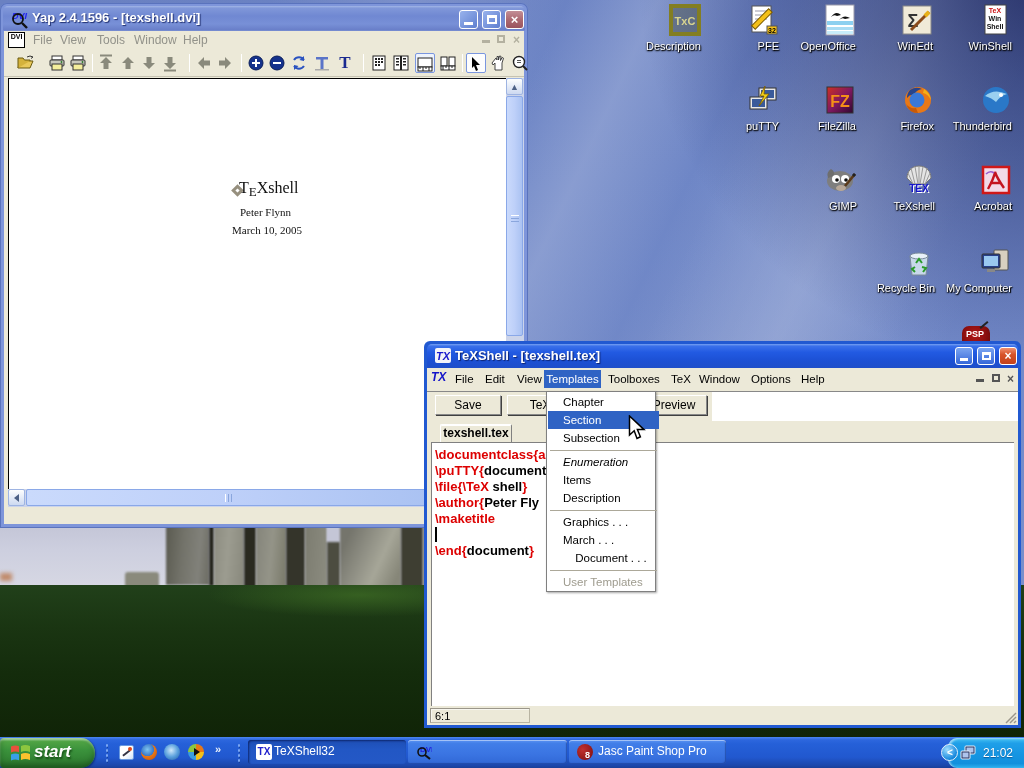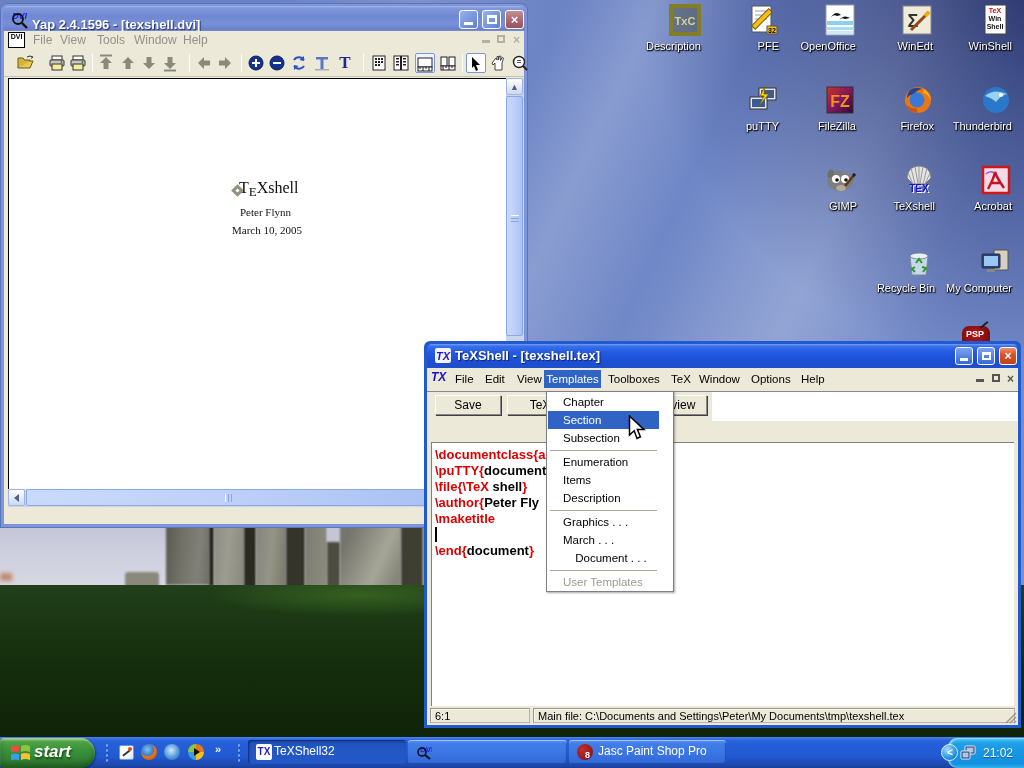--- a/index.html
+++ b/index.html
@@ -67,21 +67,21 @@
 font-weight:bold;font-size:12px;text-align:center;line-height:17px;box-shadow:inset 0 1px 0 #fff;}
 #tex-edit{position:absolute;left:4px;top:74px;right:4px;height:264px;background:#fff;
 border-top:1px solid #808080;border-left:1px solid #808080;padding:4px 0 0 3px;
 font-weight:bold;font-size:13px;line-height:16px;white-space:pre;color:#000;}
 #tex-edit .r{color:#dd0000;margin-top:11px;}
 #tex-status{position:absolute;left:0;bottom:0;width:100%;height:19px;background:#ece9d8;font-size:11px;}
 .stpanel{position:absolute;top:2px;height:15px;border:1px solid #b8b4a2;border-top-color:#9a968a;border-left-color:#9a968a;
 box-shadow:inset 1px 1px 0 rgba(255,255,255,.6);padding:1px 4px;}
 
 
-#menu{left:546px;top:391px;width:128px;height:201px;background:#fff;border:1px solid #808080;
+#menu{left:546px;top:391px;width:110px;height:201px;background:#fff;border:1px solid #808080;
 font-size:11.5px;color:#000;box-shadow:1px 1px 2px rgba(0,0,0,.35);}
 #menu .mi{position:absolute;left:1px;width:111px;height:18px;line-height:18px;padding-left:15px;}
 #menu .sel{background:#2f63c4;color:#fff;}
 #menu .msep{position:absolute;left:3px;width:107px;border-top:1px solid #aca899;}
 #menu .dis{color:#9e9b8e;}
 
 
 .dicon{position:absolute;width:76px;text-align:right;color:#fff;font-size:11px;}
 .dicon .ig{display:inline-block;width:32px;height:32px;position:relative;}
 .dicon .lb{display:block;margin-top:3px;text-shadow:1px 1px 1px #000,0 1px 2px #000;line-height:11px;}
@@ -225,21 +225,21 @@
         </svg></span><span class="lb">My Computer</span></div>
   </div>
 
 <div class="abs" style="left:962px;top:326px;width:28px;height:16px;background:radial-gradient(circle at 45% 55%,#b01818 0%,#8e0f0f 60%,#6e0a0a 100%);border-radius:7px 7px 0 0;">
  <span style="position:absolute;left:4px;top:3px;font-size:9px;font-weight:bold;color:#fff;">PSP</span>
  <span style="position:absolute;right:1px;top:-2px;width:10px;height:2px;background:#222;transform:rotate(-40deg);"></span>
 </div>
 
 <div class="win" id="yap">
   <div id="yap-title">
-    <span class="titletext" style="position:absolute;left:29px;top:11px;">Yap 2.4.1596 - [texshell.dvi]</span>
+    <span class="titletext" style="position:absolute;left:29px;top:4px;">Yap 2.4.1596 - [texshell.dvi]</span>
     <svg style="position:absolute;left:7px;top:4px;" width="19" height="19" viewBox="0 0 19 19">
         <text x="2" y="9" font-size="9" font-weight="bold" fill="#2222ee" font-style="italic">DVI</text>
         <circle cx="8" cy="9" r="5" fill="none" stroke="#111" stroke-width="1.8"></circle>
         <line x1="12" y1="13" x2="17" y2="18" stroke="#111" stroke-width="2.4"></line>
       </svg>
     <div class="capbtn" style="left:456px;top:4px;background:linear-gradient(135deg,#98b2ec,#5f7fd0);">
         <span style="position:absolute;left:4px;bottom:3px;width:9px;height:3px;background:#fff;"></span>
       </div>
     <div class="capbtn" style="left:479px;top:4px;background:linear-gradient(135deg,#98b2ec,#5f7fd0);">
         <span style="position:absolute;left:4px;top:4px;width:10px;height:9px;border:2px solid #fff;border-top-width:3px;"></span>
@@ -444,47 +444,49 @@
       <span style="position:absolute;right:34px;top:11px;width:8px;height:3px;background:#555;"></span>
       <span style="position:absolute;right:18px;top:6px;width:8px;height:8px;border:2px solid #555;"></span>
       <span style="position:absolute;right:4px;top:4px;color:#555;font-size:12px;font-weight:bold;">×</span>
     </div>
     <div id="tex-tools">
       <div style="position:absolute;left:0;top:0;width:285px;height:29px;background:#ece9d8;"></div>
       <div class="btn3d" style="left:8px;width:66px;">Save</div>
       <div class="btn3d" style="left:80px;width:66px;">TeX</div>
       <div class="btn3d" style="left:214px;width:66px;">Preview</div>
     </div>
+    <div id="tex-tabrow">
+        <div id="tex-tab">texshell.tex</div>
+      </div>
     <div id="tex-edit"><span class="r">\documentclass{a</span>
 <span class="r">\puTTY{</span>document<span class="r">}</span>
 <span class="r">\file{\TeX</span> shell<span class="r">}</span>
 <span class="r">\author{</span>Peter Fly
 <span class="r">\maketitle</span>
 <span style="border-left:2px solid #000;"> </span>
 <span class="r">\end{</span>document<span class="r">}</span></div>
     <div id="tex-status">
       <div class="stpanel" style="left:3px;width:100px;">6:1</div>
-      <div class="stpanel" style="left:106px;right:3px;">Main file: C:\Documents and Settings\Peter\My Documents\tmp\texshell.tex</div>
       <svg style="position:absolute;right:1px;bottom:1px;" width="14" height="14">
           <g stroke="#9a968a" stroke-width="1.5">
             <line x1="13" y1="3" x2="3" y2="13"></line>
             <line x1="13" y1="7" x2="7" y2="13"></line>
             <line x1="13" y1="11" x2="11" y2="13"></line>
           </g>
         </svg>
     </div>
   </div>
 </div>
 
 <div class="abs" id="menu">
   <div class="mi" style="top:1px;">Chapter</div>
   <div class="mi sel" style="top:19px;">Section</div>
   <div class="mi" style="top:37px;">Subsection</div>
   <div class="msep" style="top:58px;"></div>
-  <div class="mi" style="top:61px;">Enumeration</div>
+  <div class="mi" style="top:61px;font-style:italic;">Enumeration</div>
   <div class="mi" style="top:79px;">Items</div>
   <div class="mi" style="top:97px;">Description</div>
   <div class="msep" style="top:118px;"></div>
   <div class="mi" style="top:121px;">Graphics . . .</div>
   <div class="mi" style="top:139px;">March . . .</div>
   <div class="mi" style="top:157px;text-align:center;">Document . . .</div>
   <div class="msep" style="top:178px;"></div>
   <div class="mi dis" style="top:181px;">User Templates</div>
 </div>
 

